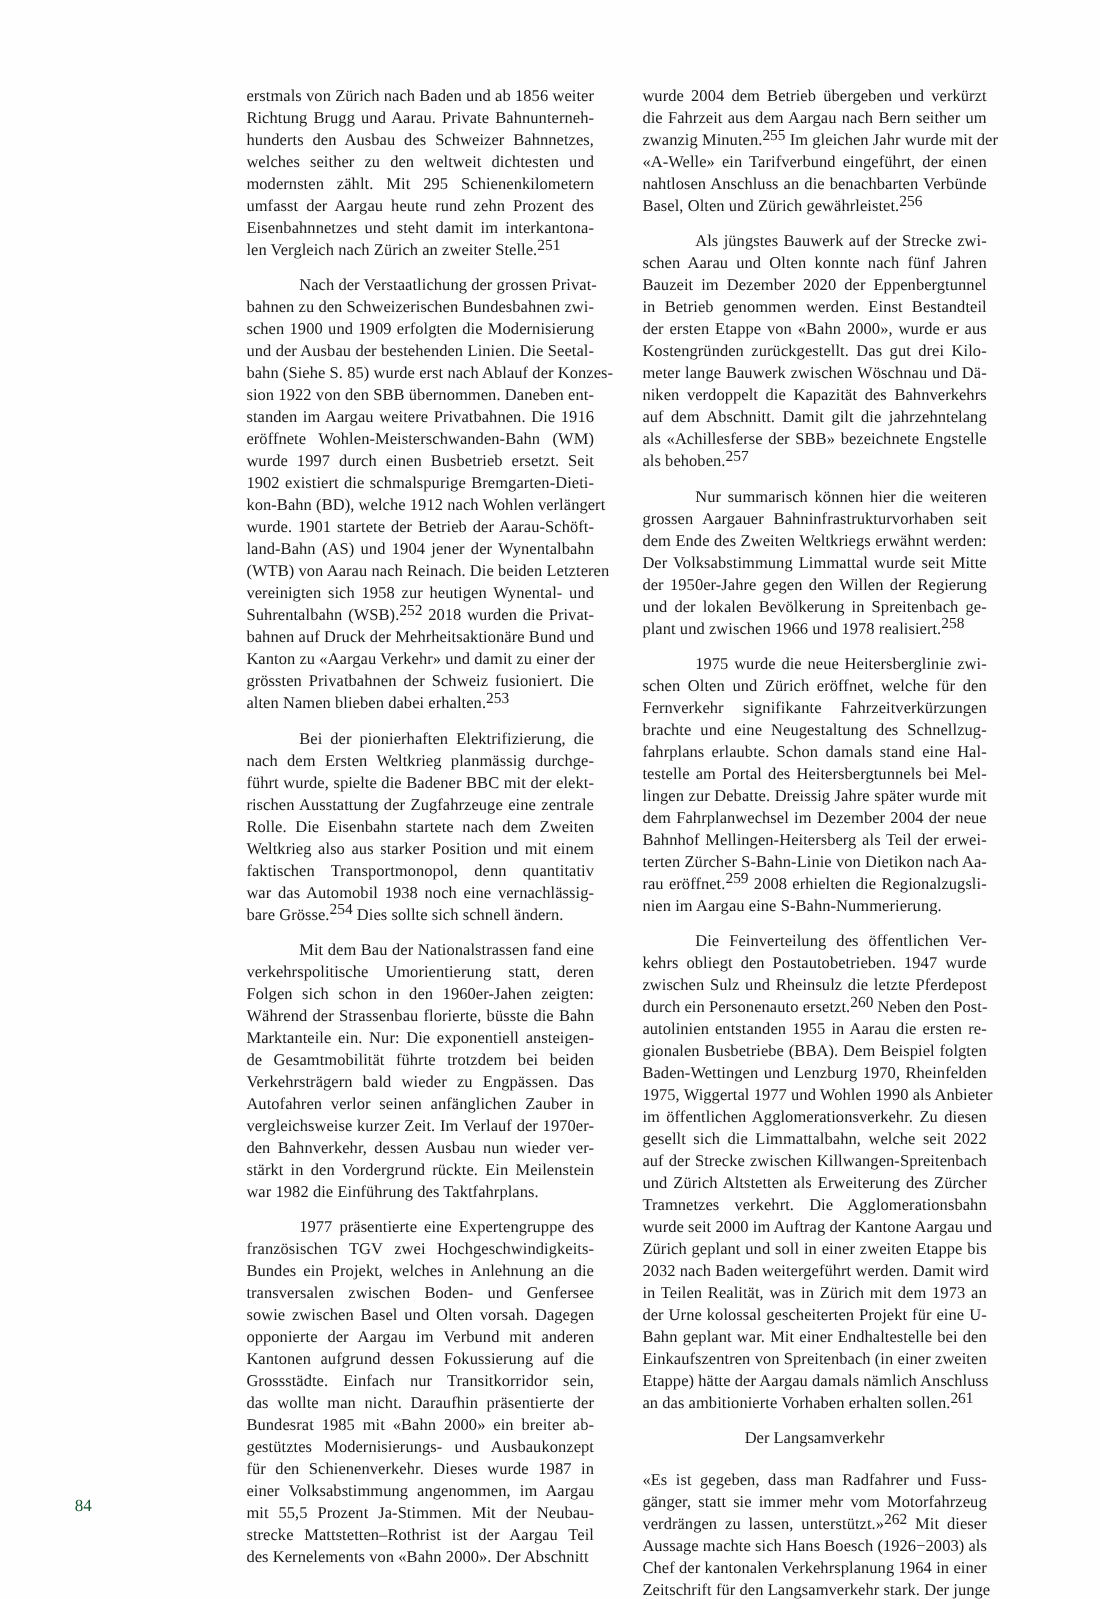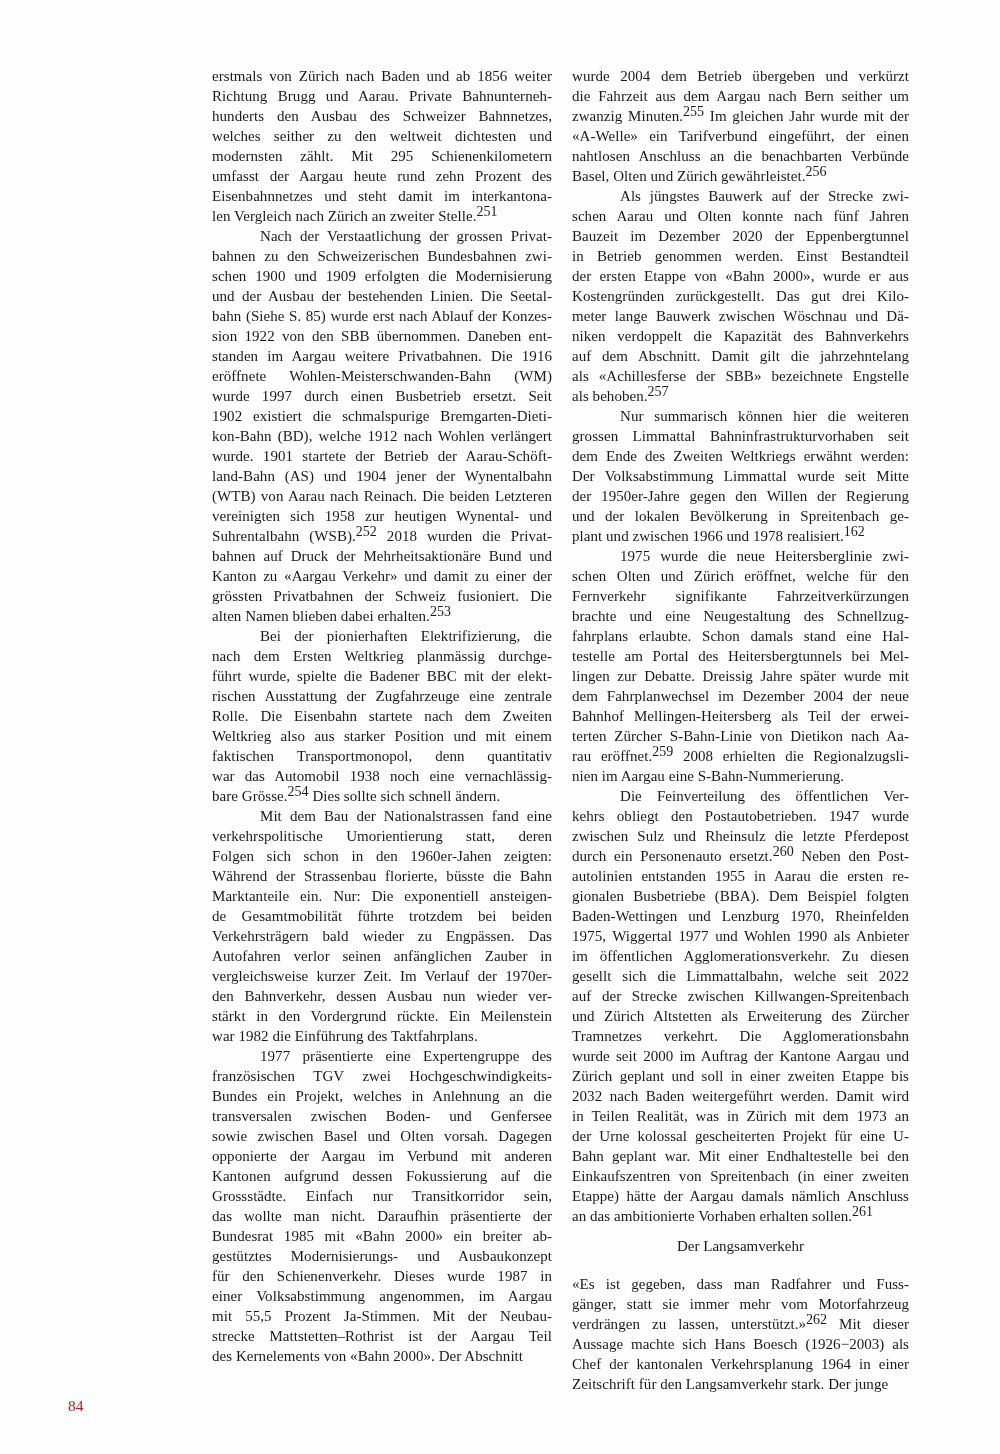--- a/index.html
+++ b/index.html
@@ -12,34 +12,34 @@
     width: 1000px;
     height: 1454px;
     background: #fefefe;
     font-family: "Liberation Serif", "DejaVu Serif", serif;
     color: #1a1a1a;
     overflow: hidden;
   }
   .page-number {
     position: absolute;
     left: 68px;
-    top: 1396px;
+    top: 1360px;
     font-size: 15.5px;
     line-height: 20px;
-    color: #b91c1c;
+    color: #14532d;
   }
   .column {
     position: absolute;
     top: 66px;
     font-size: 15px;
     line-height: 20px;
   }
   .column.left  { left: 212px; width: 340px; }
   .column.right { left: 572px; width: 337px; }
-  .para { margin: 0; padding: 0; }
+  .para { margin: 12px; padding: 0; }
   .line {
     height: 20px;
     line-height: 20px;
     text-align: justify;
     text-align-last: justify;
     white-space: nowrap;
     letter-spacing: 0.05px;
   }
   .line.last {
     text-align: center;
@@ -163,26 +163,26 @@
         <div class="line">der ersten Etappe von «Bahn 2000», wurde er aus</div>
         <div class="line">Kostengründen zurückgestellt. Das gut drei Kilo-</div>
         <div class="line">meter lange Bauwerk zwischen Wöschnau und Dä-</div>
         <div class="line">niken verdoppelt die Kapazität des Bahnverkehrs</div>
         <div class="line">auf dem Abschnitt. Damit gilt die jahrzehntelang</div>
         <div class="line">als «Achillesferse der SBB» bezeichnete Engstelle</div>
         <div class="line last">als behoben.<sup>257</sup></div>
       </div>
       <div class="para indent">
         <div class="line">Nur summarisch können hier die weiteren</div>
-        <div class="line">grossen Limmattal Bahninfrastrukturvorhaben seit</div>
+        <div class="line">grossen Aargauer Bahninfrastrukturvorhaben seit</div>
         <div class="line">dem Ende des Zweiten Weltkriegs erwähnt werden:</div>
         <div class="line">Der Volksabstimmung Limmattal wurde seit Mitte</div>
         <div class="line">der 1950er-Jahre gegen den Willen der Regierung</div>
         <div class="line">und der lokalen Bevölkerung in Spreitenbach ge-</div>
-        <div class="line last">plant und zwischen 1966 und 1978 realisiert.<sup>162</sup></div>
+        <div class="line last">plant und zwischen 1966 und 1978 realisiert.<sup>258</sup></div>
       </div>
       <div class="para indent">
         <div class="line">1975 wurde die neue Heitersberglinie zwi-</div>
         <div class="line">schen Olten und Zürich eröffnet, welche für den</div>
         <div class="line">Fernverkehr signifikante Fahrzeitverkürzungen</div>
         <div class="line">brachte und eine Neugestaltung des Schnellzug-</div>
         <div class="line">fahrplans erlaubte. Schon damals stand eine Hal-</div>
         <div class="line">testelle am Portal des Heitersbergtunnels bei Mel-</div>
         <div class="line">lingen zur Debatte. Dreissig Jahre später wurde mit</div>
         <div class="line">dem Fahrplanwechsel im Dezember 2004 der neue</div>

